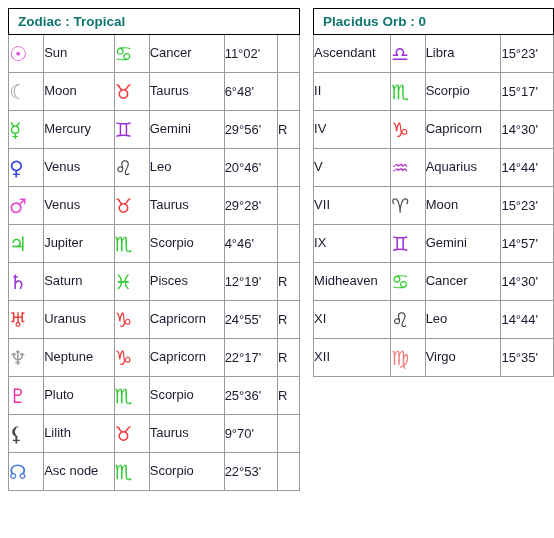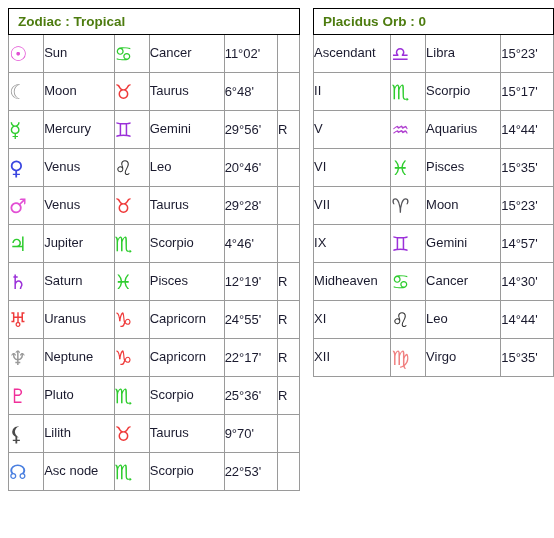--- a/index.html
+++ b/index.html
@@ -35,21 +35,21 @@
     text-align: left;
     vertical-align: middle;
     height: 38px;
     box-sizing: border-box;
   }
   table.astro tr.head-row th {
     border: 1px solid #000000;
     border-bottom: 1px solid #000000;
     font-weight: bold;
     font-size: 13.5px;
-    color: #4d7c0f;
+    color: #0f766e;
     height: 26px;
     padding: 0 0 0 9px;
     background: #ffffff;
   }
   
   table.astro {
     border: 1px solid #000000;
   }
   .glyph-cell {
     text-align: center;
@@ -231,32 +231,32 @@
             <td class="txt">Libra</td>
             <td class="deg">15°23'</td>
           </tr>
           <tr>
             <td class="txt">II</td>
             <td class="glyph-cell"><span class="glyph" style="color: rgb(46, 204, 46);">♏</span></td>
             <td class="txt">Scorpio</td>
             <td class="deg">15°17'</td>
           </tr>
           <tr>
+            <td class="txt">IV</td>
+            <td class="glyph-cell"><span class="glyph" style="color: rgb(239, 58, 58);">♑</span></td>
+            <td class="txt">Capricorn</td>
+            <td class="deg">14°30'</td>
+          </tr>
+          <tr>
             <td class="txt">V</td>
             <td class="glyph-cell"><span class="glyph" style="color: rgb(176, 64, 208);">♒</span></td>
             <td class="txt">Aquarius</td>
             <td class="deg">14°44'</td>
           </tr>
           <tr>
-            <td class="txt">VI</td>
-            <td class="glyph-cell"><span class="glyph" style="color: rgb(46, 204, 46);">♓</span></td>
-            <td class="txt">Pisces</td>
-            <td class="deg">15°35'</td>
-          </tr>
-          <tr>
             <td class="txt">VII</td>
             <td class="glyph-cell"><span class="glyph" style="color: rgb(85, 85, 90);">♈</span></td>
             <td class="txt">Moon</td>
             <td class="deg">15°23'</td>
           </tr>
           <tr>
             <td class="txt">IX</td>
             <td class="glyph-cell"><span class="glyph" style="color: rgb(155, 48, 217);">♊</span></td>
             <td class="txt">Gemini</td>
             <td class="deg">14°57'</td>

